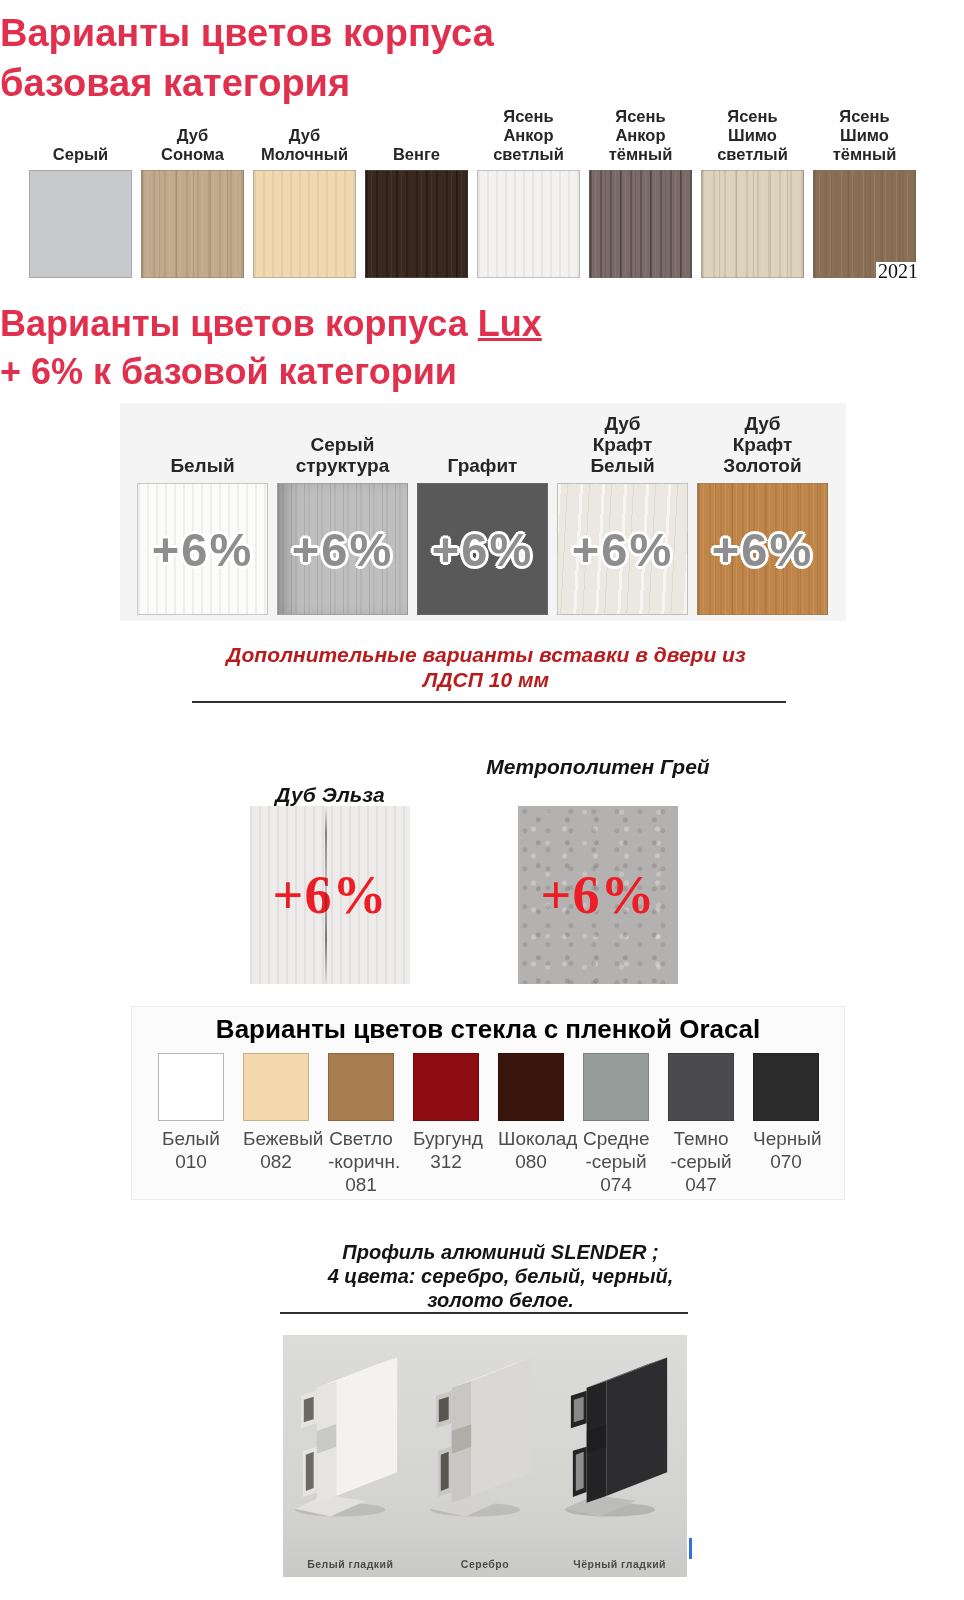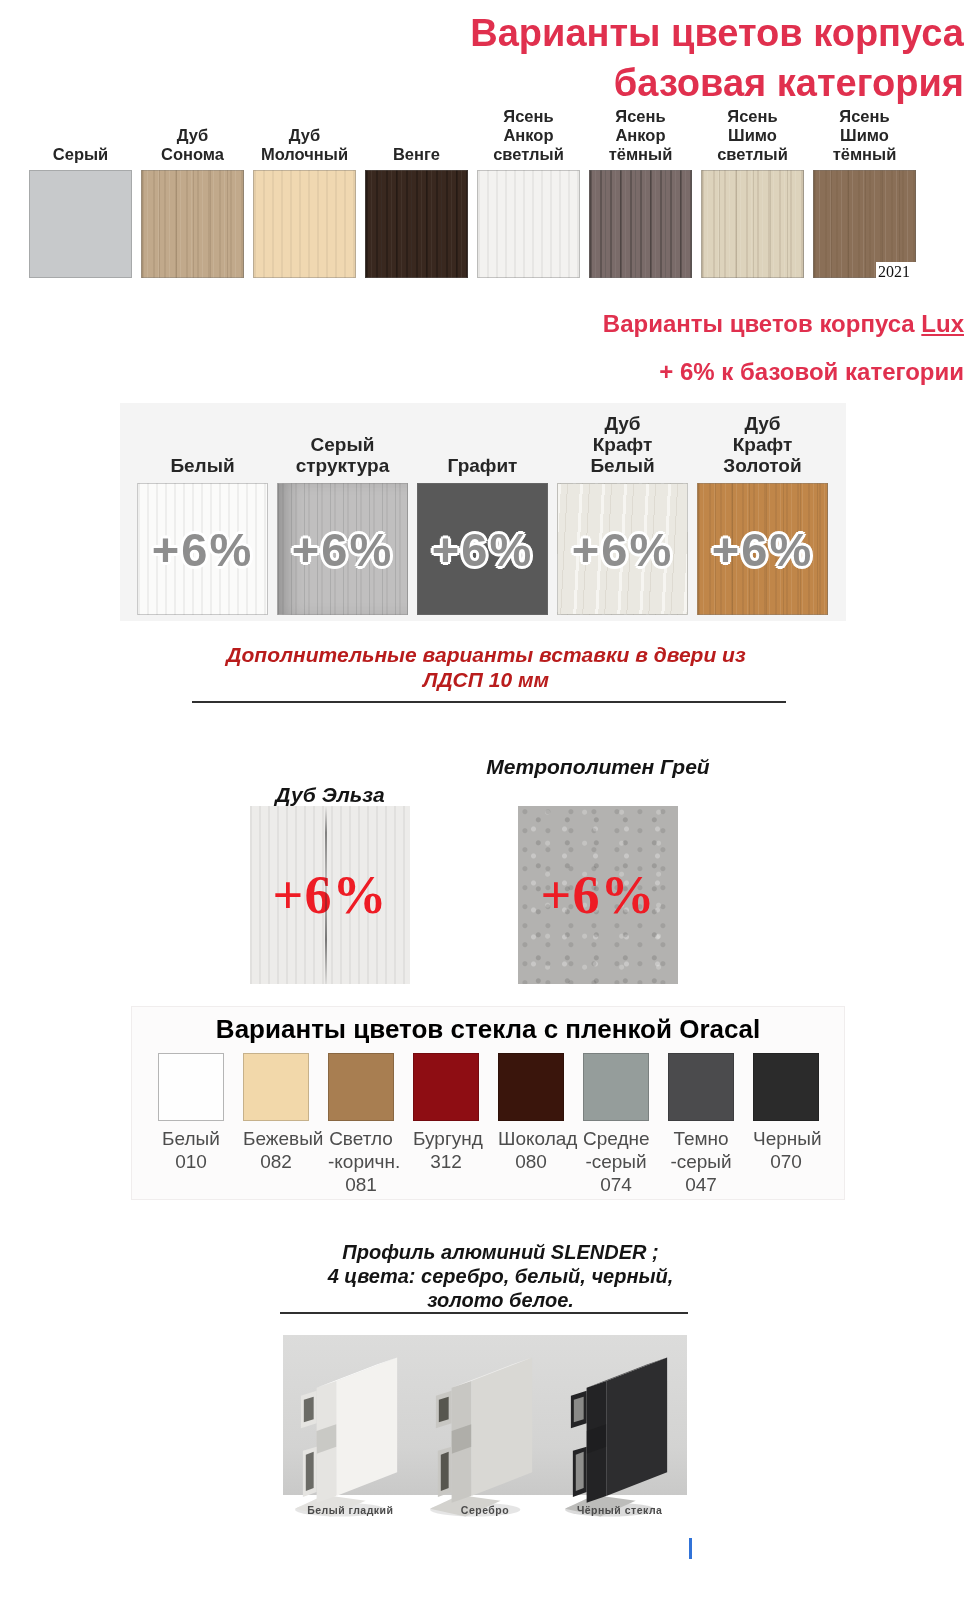--- a/index.html
+++ b/index.html
@@ -6,43 +6,43 @@
   html,body { background:#fff; }
   .page {
     position:relative; width:964px; height:1600px; margin:0 auto;
     background:#fff; overflow:hidden;
     font-family:"Liberation Sans", sans-serif; color:#222;
   }
   .pre { white-space:pre-line; }
 
   
   .big-title {
-    position:absolute; left:0; width:100%; text-align:right;
+    position:absolute; left:0; width:100%; text-align:left;
     font-weight:bold; color:#e0304e;
   }
   .title-base { top:8px; font-size:38px; line-height:50px; }
-  .title-lux  { top:300px; font-size:24px; line-height:48px; }
+  .title-lux  { top:300px; font-size:36px; line-height:48px; }
   .title-lux .u { text-decoration:underline; }
 
   
   .base-grid {
     position:absolute; left:29px; top:112px;
     display:grid; grid-template-columns:repeat(8,103px); gap:0 9px;
   }
   .base-grid .lbl {
     height:58px; display:flex; align-items:flex-end; justify-content:center;
     text-align:center; font-size:16.5px; line-height:19px; font-weight:bold;
     color:#262626; padding-bottom:6px;
   }
   .base-grid .sw { height:108px; position:relative; border:1px solid rgba(110,110,110,0.35); }
 
   .watermark {
     position:absolute; left:876px; top:262px; width:42px; height:19px;
     overflow:hidden; background:#fff; color:#101010;
-    font-family:"Liberation Serif", serif; font-size:16px; line-height:19px; padding-left:2px;
+    font-family:"Liberation Serif", serif; font-size:20px; line-height:19px; padding-left:2px;
   }
 
   
   .lux-panel {
     position:absolute; left:120px; top:403px; width:726px; height:218px;
     background:#f4f4f4;
   }
   .lux-grid {
     position:absolute; left:17px; top:0;
     display:grid; grid-template-columns:repeat(5,131px); gap:0 9px;
@@ -105,21 +105,21 @@
   }
 
   
   .prof-head {
     position:absolute; left:0; top:1240px; width:100%;
     text-align:center; font-size:20px; line-height:24px;
     font-weight:bold; font-style:italic; color:#141414;padding-left:37px;
   }
   .prof-rule { left:280px; top:1312px; width:408px; height:2px; }
   .photo {
-    position:absolute; left:283px; top:1335px; width:404px; height:160px;
+    position:absolute; left:283px; top:1335px; width:404px; height:242px;
     background:linear-gradient(180deg,#dcdcdb 0%,#d3d3d2 70%,#c9c9c8 100%);
     display:grid; grid-template-columns:repeat(3,1fr);
   }
   .photo .cell { position:relative; display:flex; justify-content:center; }
   .photo svg { margin-top:12px; }
   .photo .plabel {
     position:absolute; bottom:7px; left:0; width:100%; text-align:center;
     font-size:10.5px; font-weight:bold; color:#4b4b4b; letter-spacing:0.5px;
   }
   .blue-caret { position:absolute; left:689px; top:1538px; width:3px; height:21px; background:#3173d8; }
@@ -315,19 +315,19 @@
         <polygon points="0,163 30,149 72,155 36,171" fill="#bcbcba"></polygon>
         <polygon points="22,40 42,33 42,150 22,157" fill="#232325"></polygon>
         <polygon points="42,33 104,9 104,126 42,150" fill="#2d2d2f"></polygon>
         <polygon points="22,40 42,33 104,9 84,16" fill="#505052"></polygon>
         <polygon points="6,48 22,43 22,76 6,81" fill="#232325"></polygon>
         <polygon points="9,52 19,49 19,72 9,75" fill="#8a8a88"></polygon>
         <polygon points="22,84 42,77 42,100 22,107" opacity="0.35" fill="#161617"></polygon>
         <polygon points="8,104 22,100 22,146 8,151" fill="#232325"></polygon>
         <polygon points="11,108 19,105 19,142 11,145" fill="#8f8f8d"></polygon>
       </svg>
-      <div class="plabel">Чёрный стекла</div>
+      <div class="plabel">Чёрный гладкий</div>
     </div>
   </div>
 
   <div class="blue-caret"></div>
 
 </div>
 
 </body></html>

